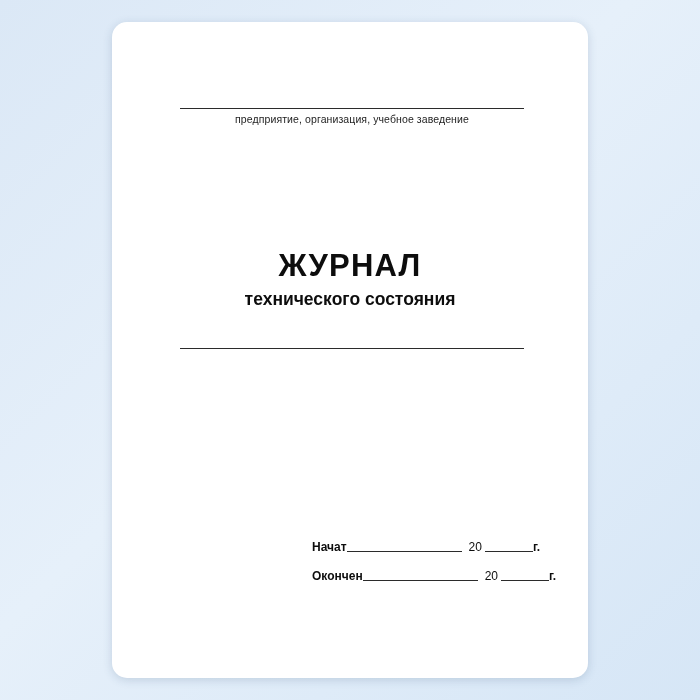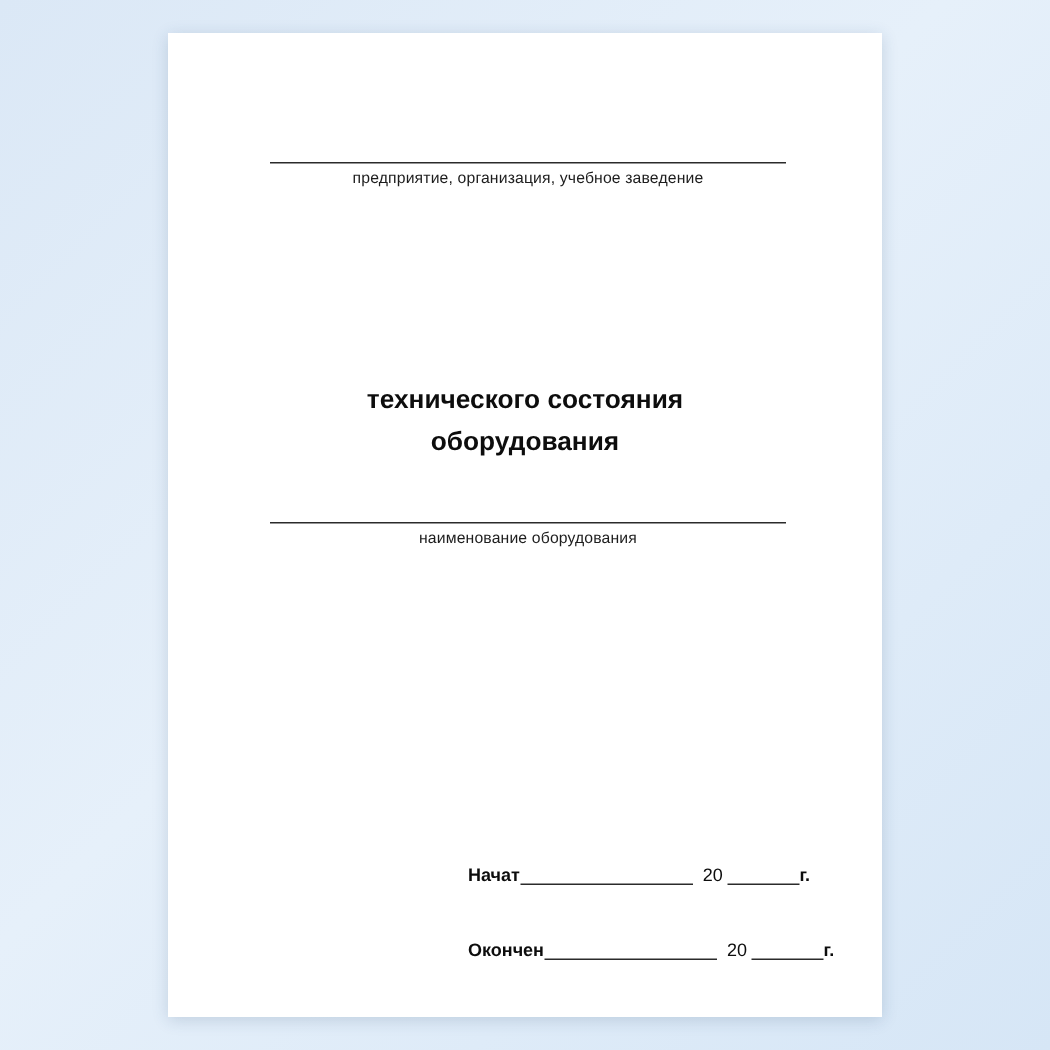--- a/index.html
+++ b/index.html
@@ -20,20 +20,21 @@
     background: linear-gradient(135deg, #dbe8f6 0%, #e6f0fa 45%, #d6e6f6 100%);
   }
   #page {
     position: absolute;
     left: 112px;
     top: 22px;
     width: 476px;
     height: 656px;
     background: #ffffff;
     box-shadow: 0 2px 10px rgba(40, 70, 110, 0.18);
+    border-radius: 15px;
   }
   .inner {
     position: absolute;
     left: 0;
     top: 0;
     width: 476px;
     height: 656px;
   }
 
   
@@ -93,24 +94,23 @@
   .bottom-block {
     position: absolute;
     left: 200px;
     top: 518px;
     width: 250px;
     font-size: 12px;
     color: #0d0d0d;
   }
   .bottom-row {
     display: flex;
-    align-items: flex-end;
+    align-items: flex-start;
     margin-bottom: 15px;
     white-space: nowrap;
-    margin-top: 36px;
   }
   .bottom-row .lbl {
     font-weight: bold;
     font-size: 12px;
   }
   .fill-long {
     display: inline-block;
     border-bottom: 1px solid #2b2b2b;
     height: 11px;
     flex: 0 0 115px;
@@ -138,27 +138,26 @@
 
   <div id="page">
     <div class="inner">
 
       <div class="org-block">
         <div class="rule"></div>
         <div class="caption">предприятие, организация, учебное заведение</div>
       </div>
 
       <div class="title-block">
+        <div class="title-main">ЖУРНАЛ</div>
         <div class="title-sub">технического состояния</div>
-        <div class="title-sub">оборудования</div>
       </div>
 
       <div class="equip-block">
         <div class="rule"></div>
-        <div class="caption">наименование оборудования</div>
       </div>
 
       <div class="bottom-block">
 
         <div class="bottom-row">
           <span class="lbl">Начат</span>
           <span class="fill-long"></span>
           <span class="year">20</span>
           <span class="fill-short"></span>
           <span class="gsuffix">г.</span>

